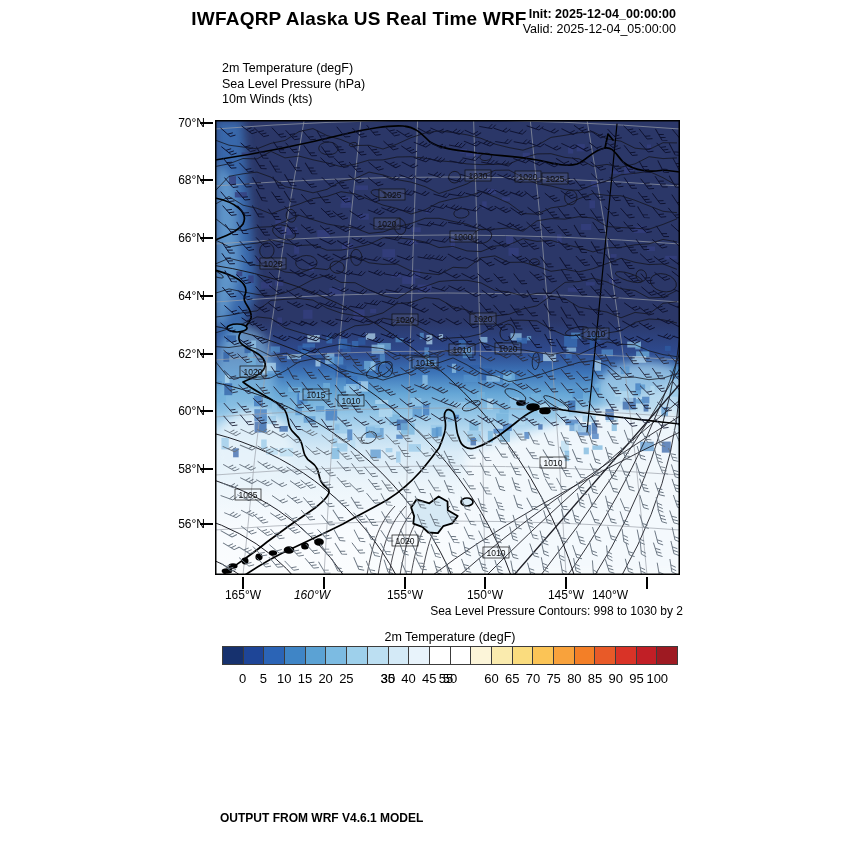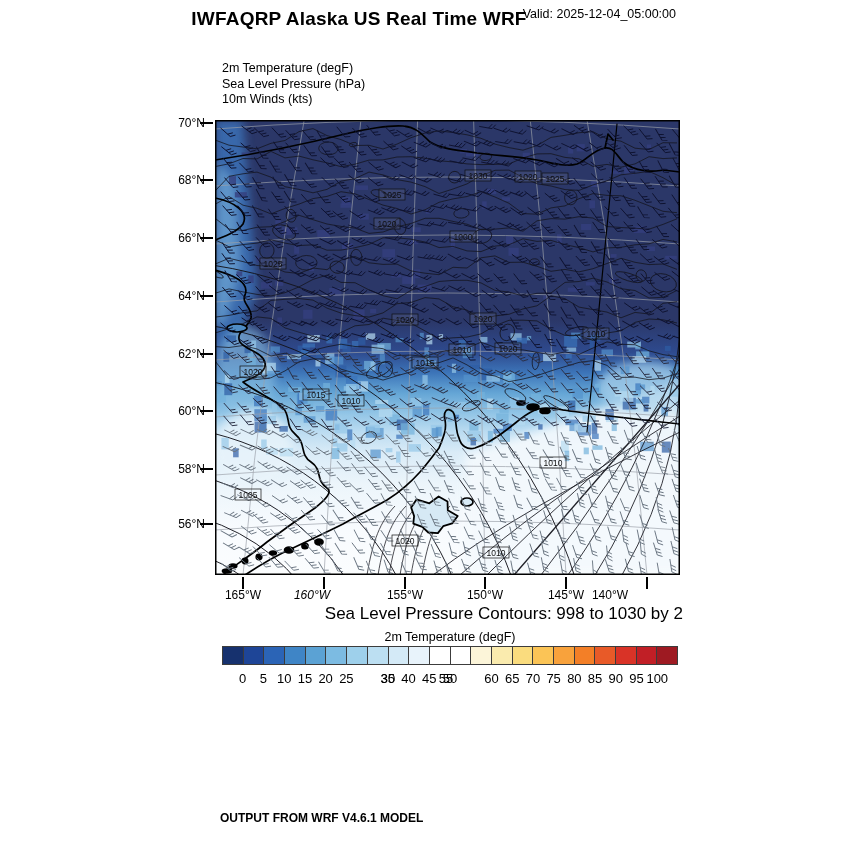--- a/index.html
+++ b/index.html
@@ -7,33 +7,34 @@
   .abs{position:absolute;}
   #title{left:119px;top:8px;width:480px;text-align:center;font-size:19px;font-weight:bold;letter-spacing:.2px;}
   #initblock{right:174px;top:7px;width:260px;text-align:right;font-size:12.5px;line-height:15px;left:auto;position:absolute;}
   #initline{font-weight:bold;}
   #fields{left:222px;top:61px;font-size:12.5px;line-height:15.5px;}
   #map-wrap{left:215px;top:120px;width:465px;height:455px;}
   .lat-label{position:absolute;left:150px;width:55px;text-align:right;font-size:12px;height:14px;}
   .lat-tick{position:absolute;left:200px;width:13px;height:1.6px;background:#000;}
   .lon-label{position:absolute;top:588px;width:64px;text-align:center;font-size:12px;}
   .lon-tick{position:absolute;top:576.5px;width:1.6px;height:12px;background:#000;}
-  #caption{right:167px;top:604px;width:400px;text-align:right;font-size:17px;left:auto;position:absolute;}
+  #caption{right:167px;top:604px;width:400px;text-align:right;font-size:12px;left:auto;position:absolute;}
   #cb-title{left:300px;top:630px;width:300px;text-align:center;font-size:12.5px;}
   #colorbar{left:222px;top:646px;width:456px;height:19px;display:flex;border:1px solid #3c3c3c;box-sizing:border-box;}
   #colorbar .cell{flex:1;border-right:1px solid #3c3c3c;}
   #colorbar .cell:last-child{border-right:none;}
   .cb-tick{position:absolute;top:671px;width:28px;text-align:center;font-size:13px;}
   #footer{left:220px;top:811px;font-size:12px;font-weight:bold;line-height:15.5px;}
 </style>
 </head>
 <body>
 
 <div class="abs" id="title">IWFAQRP Alaska US Real Time WRF</div>
 <div id="initblock">
+  <div id="initline">Init: 2025-12-04_00:00:00</div>
   <div>Valid: 2025-12-04_05:00:00</div>
 </div>
 
 <div class="abs" id="fields">
   <div>2m Temperature   (degF)</div>
   <div>Sea Level Pressure   (hPa)</div>
   <div>10m Winds   (kts)</div>
 </div>
 
 <div class="abs" id="map-wrap">

